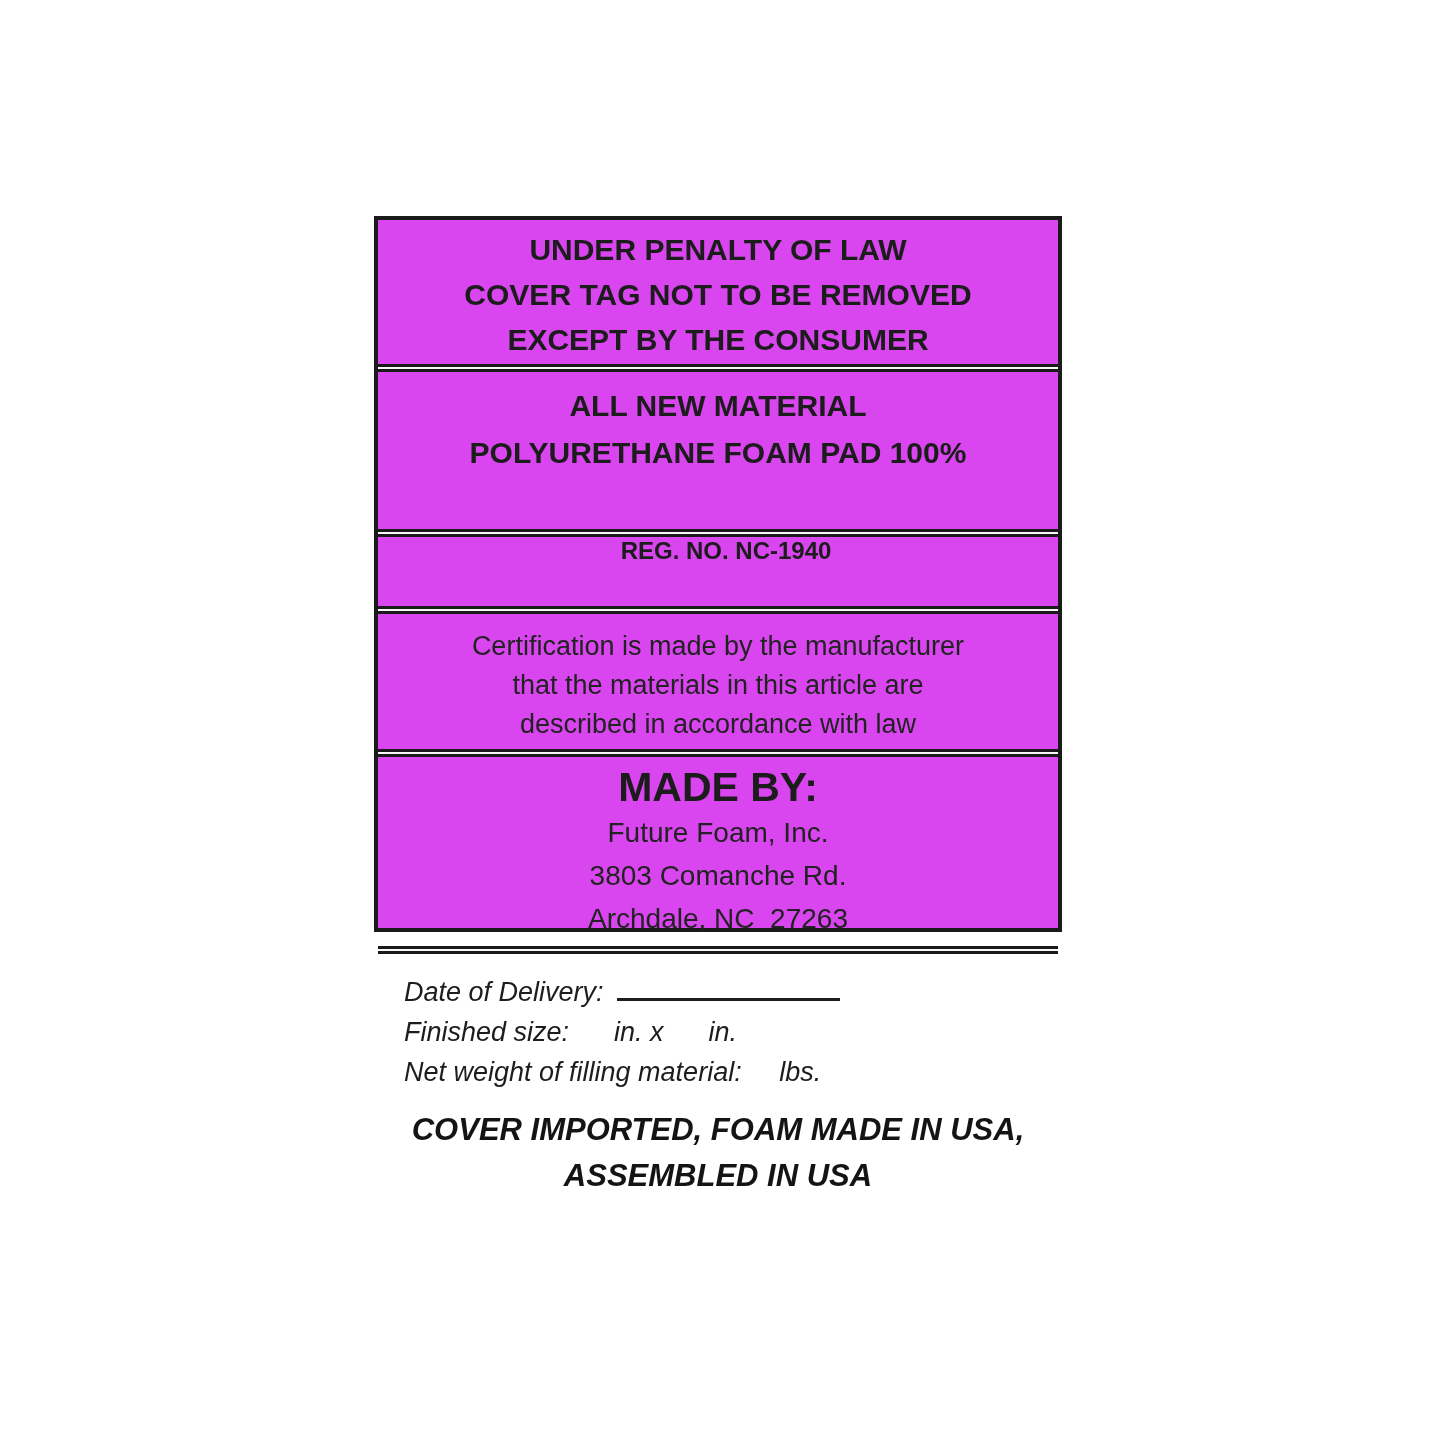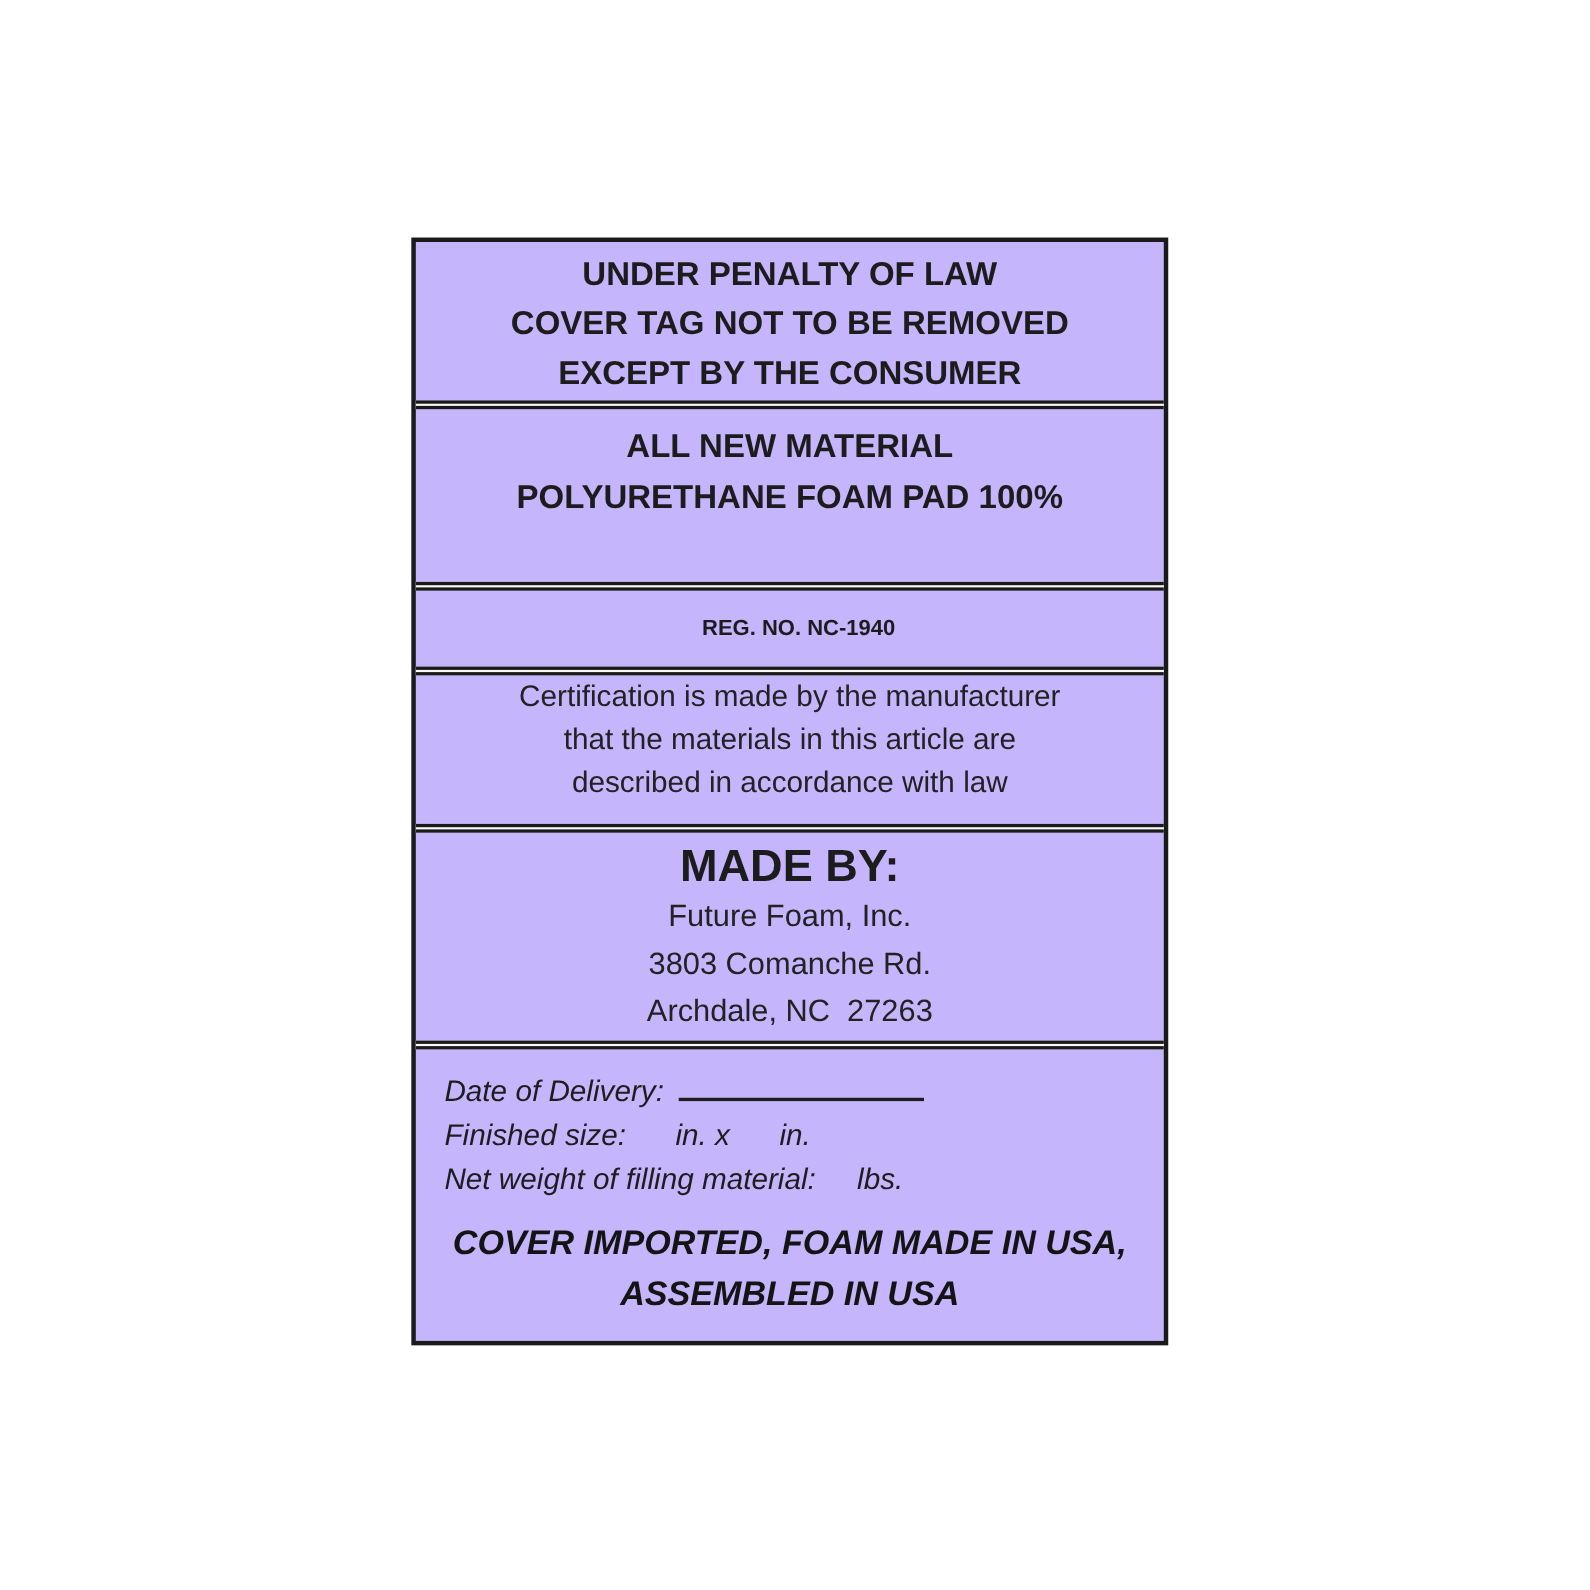--- a/index.html
+++ b/index.html
@@ -17,24 +17,24 @@
     width: 1445px;
     height: 1445px;
     background: #ffffff;
     overflow: hidden;
   }
   .law-label {
     position: absolute;
     left: 374px;
     top: 216px;
     width: 688px;
-    height: 1007px;
+    height: 716px;
     box-sizing: border-box;
     border: 4px solid #1a1a1a;
-    background: #c4b5fd;
+    background: #d946ef;
     display: flex;
     flex-direction: column;
   }
   .divider {
     height: 2px;
     background: #f8f8f8;
     border-top: 3px solid #1a1a1a;
     border-bottom: 3px solid #1a1a1a;
     flex: none;
   }
@@ -59,29 +59,29 @@
     height: 157px;
     padding-top: 10px;
     font-weight: bold;
     font-size: 30px;
     line-height: 47px;
   }
   
   .sec-reg {
     height: 69px;
     display: flex;
-    align-items: center;
     justify-content: center;
     font-weight: bold;
-    font-size: 20px;
+    font-size: 24px;
     padding-left: 16px;
   }
   
   .sec-cert {
     height: 135px;
+    padding-top: 13px;
     font-size: 27px;
     line-height: 39px;
     color: #222;
   }
   
   .sec-made {
     height: 189px;
     padding-top: 6px;
   }
   .made-heading {

